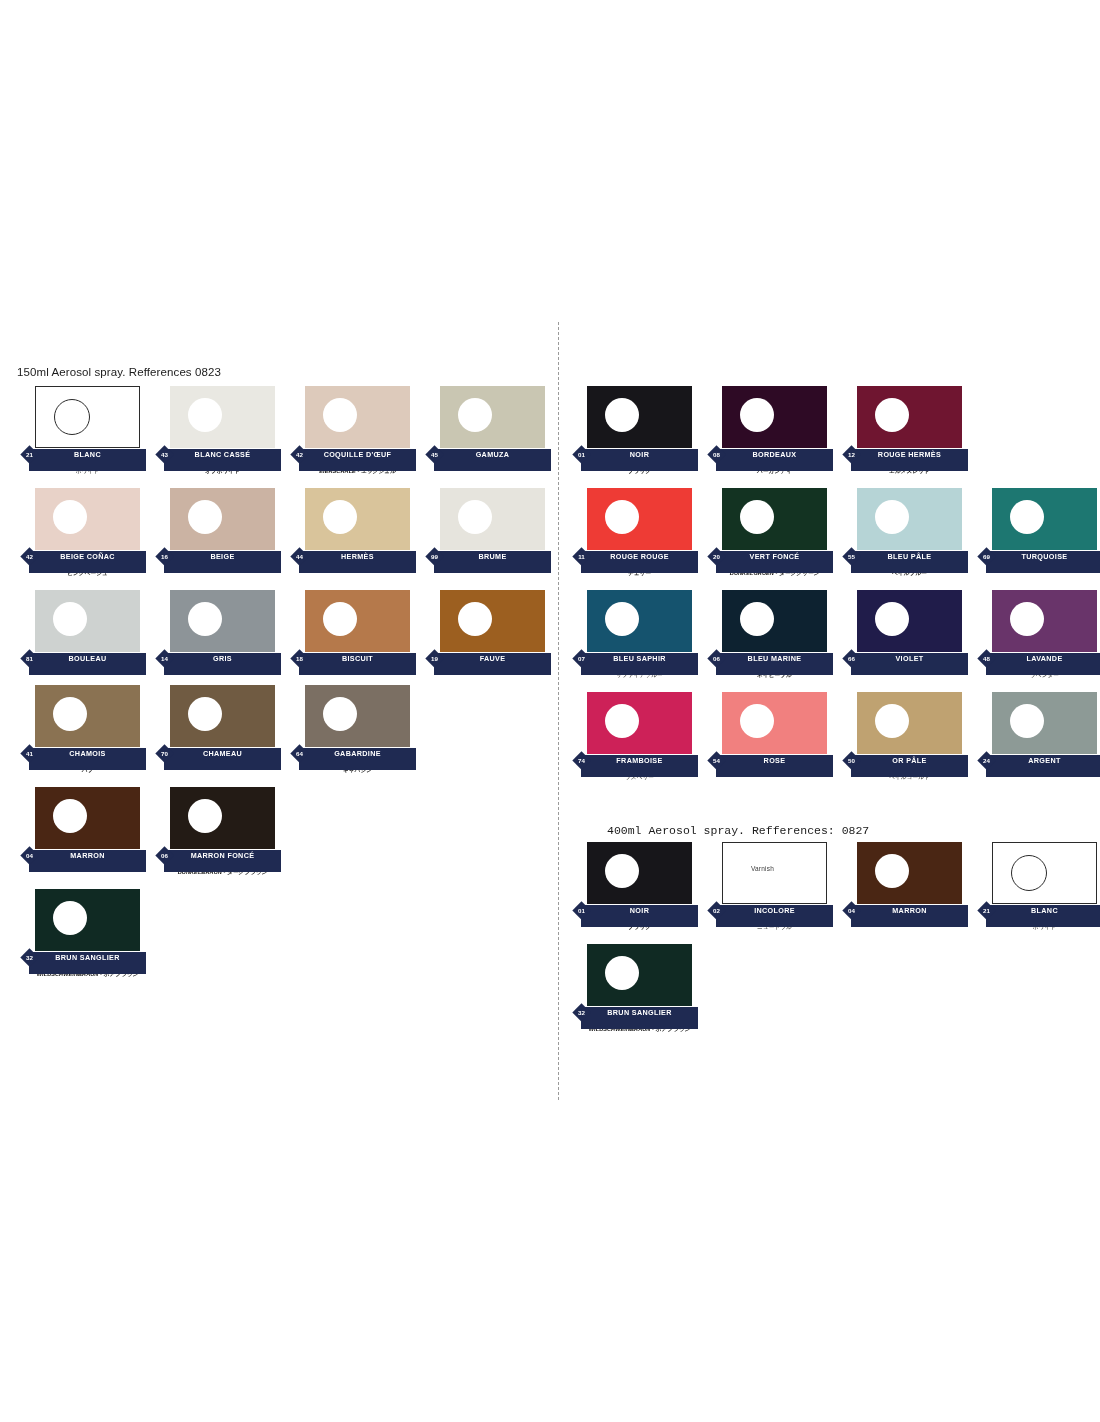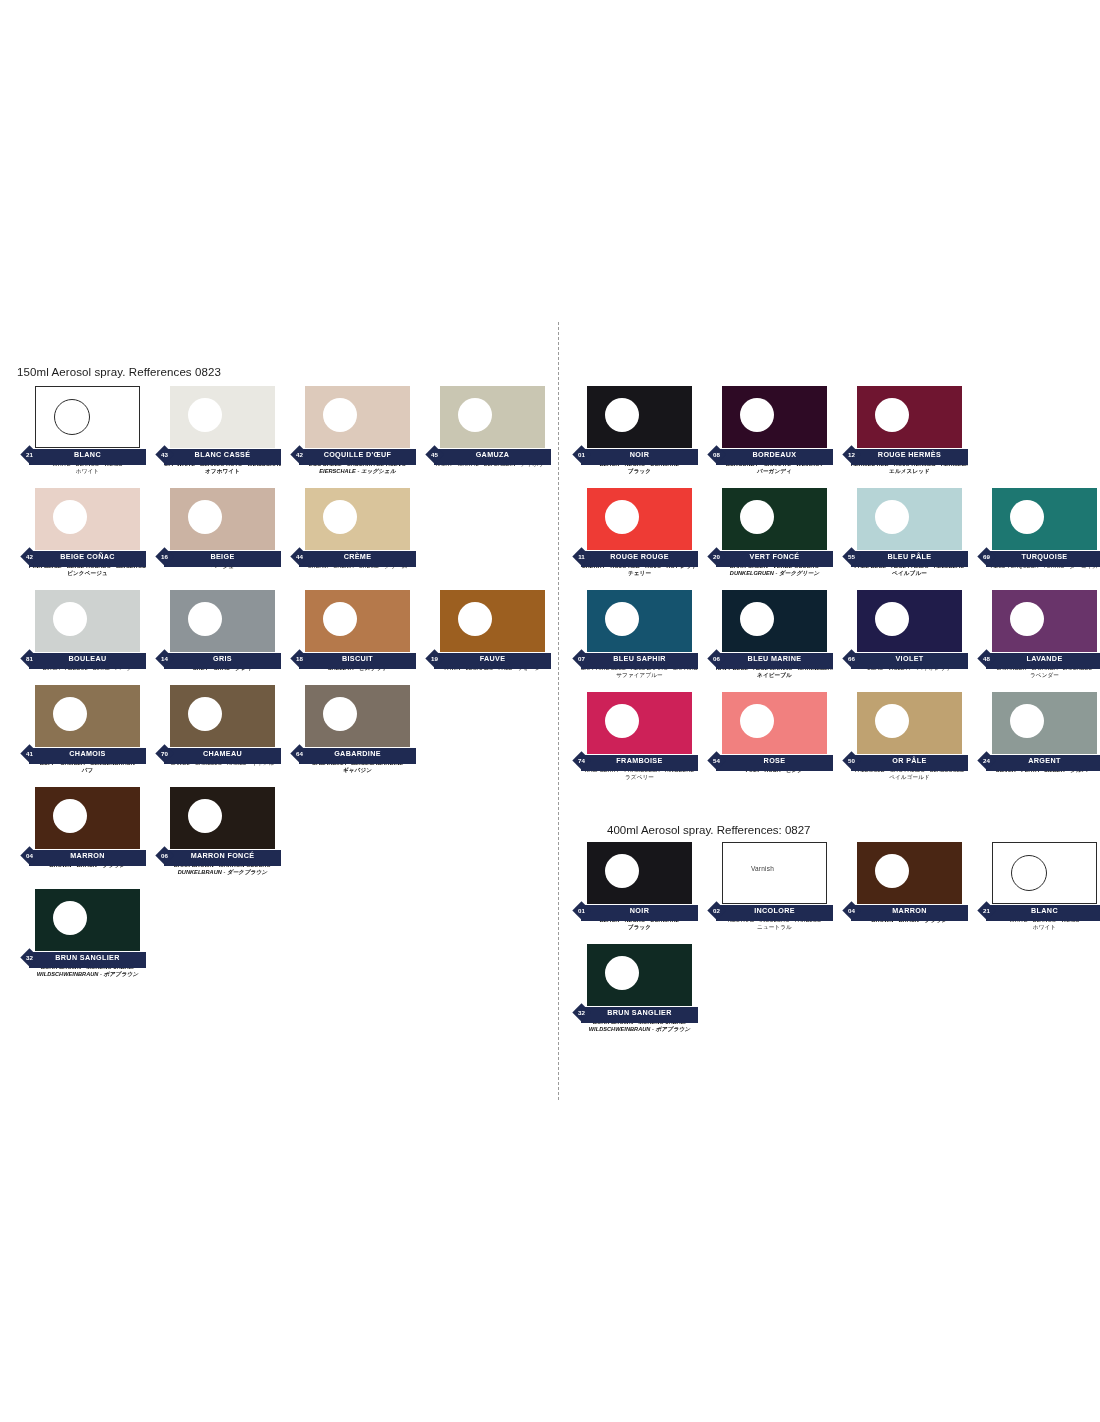--- a/index.html
+++ b/index.html
@@ -46,20 +46,21 @@
     margin: 0 0 8px 2px;
     white-space: nowrap;
   }
   .section-title-400 {
     position: absolute;
     left: 600px;
     top: 824px;
     font-size: 11.5px;
     color: #1b1b1b;
     white-space: nowrap;
+    font-family: Liberation Mono, monospace;
   }
 
   
   .row {
     display: flex;
     gap: 0;
   }
   .cell {
     width: 135px;
     box-sizing: border-box;
@@ -108,21 +109,21 @@
   .namebar {
     position: relative;
     height: 11px;
     margin-top: 1px;
   }
   .bar {
     position: absolute;
     left: 14px;
     right: 2px;
     top: 0;
-    height: 16px;
+    height: 22px;
     background: #1f2a52;
   }
   .bar .fr {
     position: absolute;
     left: 0; right: 0; top: 0;
     height: 11px;
     line-height: 11px;
     text-align: center;
     color: #ffffff;
     font-size: 7.2px;
@@ -303,27 +304,44 @@
             </div>
           </div>
           <div class="cell">
             <div class="chip-wrap">
               <div class="chip" style="background: rgb(217, 196, 155);">
                 <div class="dot"></div>
               </div>
             </div>
             <div class="namebar">
               <div class="bar">
-                <div class="fr">CRÈME</div>
+                <div class="fr">HERMÈS</div>
               </div>
               <div class="badge"></div>
               <div class="badge-txt">44</div>
             </div>
             <div class="subnames">
               <div class="sub light">CREAM - CREMA - CREME - クリーム</div>
+            </div>
+          </div>
+          <div class="cell">
+            <div class="chip-wrap">
+              <div class="chip" style="background: rgb(230, 228, 221);">
+                <div class="dot"></div>
+              </div>
+            </div>
+            <div class="namebar">
+              <div class="bar">
+                <div class="fr">BRUME</div>
+              </div>
+              <div class="badge"></div>
+              <div class="badge-txt">99</div>
+            </div>
+            <div class="subnames">
+              <div class="sub light">MIST - NIEBLA - NEBEL - ブラン</div>
             </div>
           </div>
         </div>
         <div class="row block">
           <div class="cell">
             <div class="chip-wrap">
               <div class="chip" style="background: rgb(206, 210, 208);">
                 <div class="dot"></div>
               </div>
             </div>

